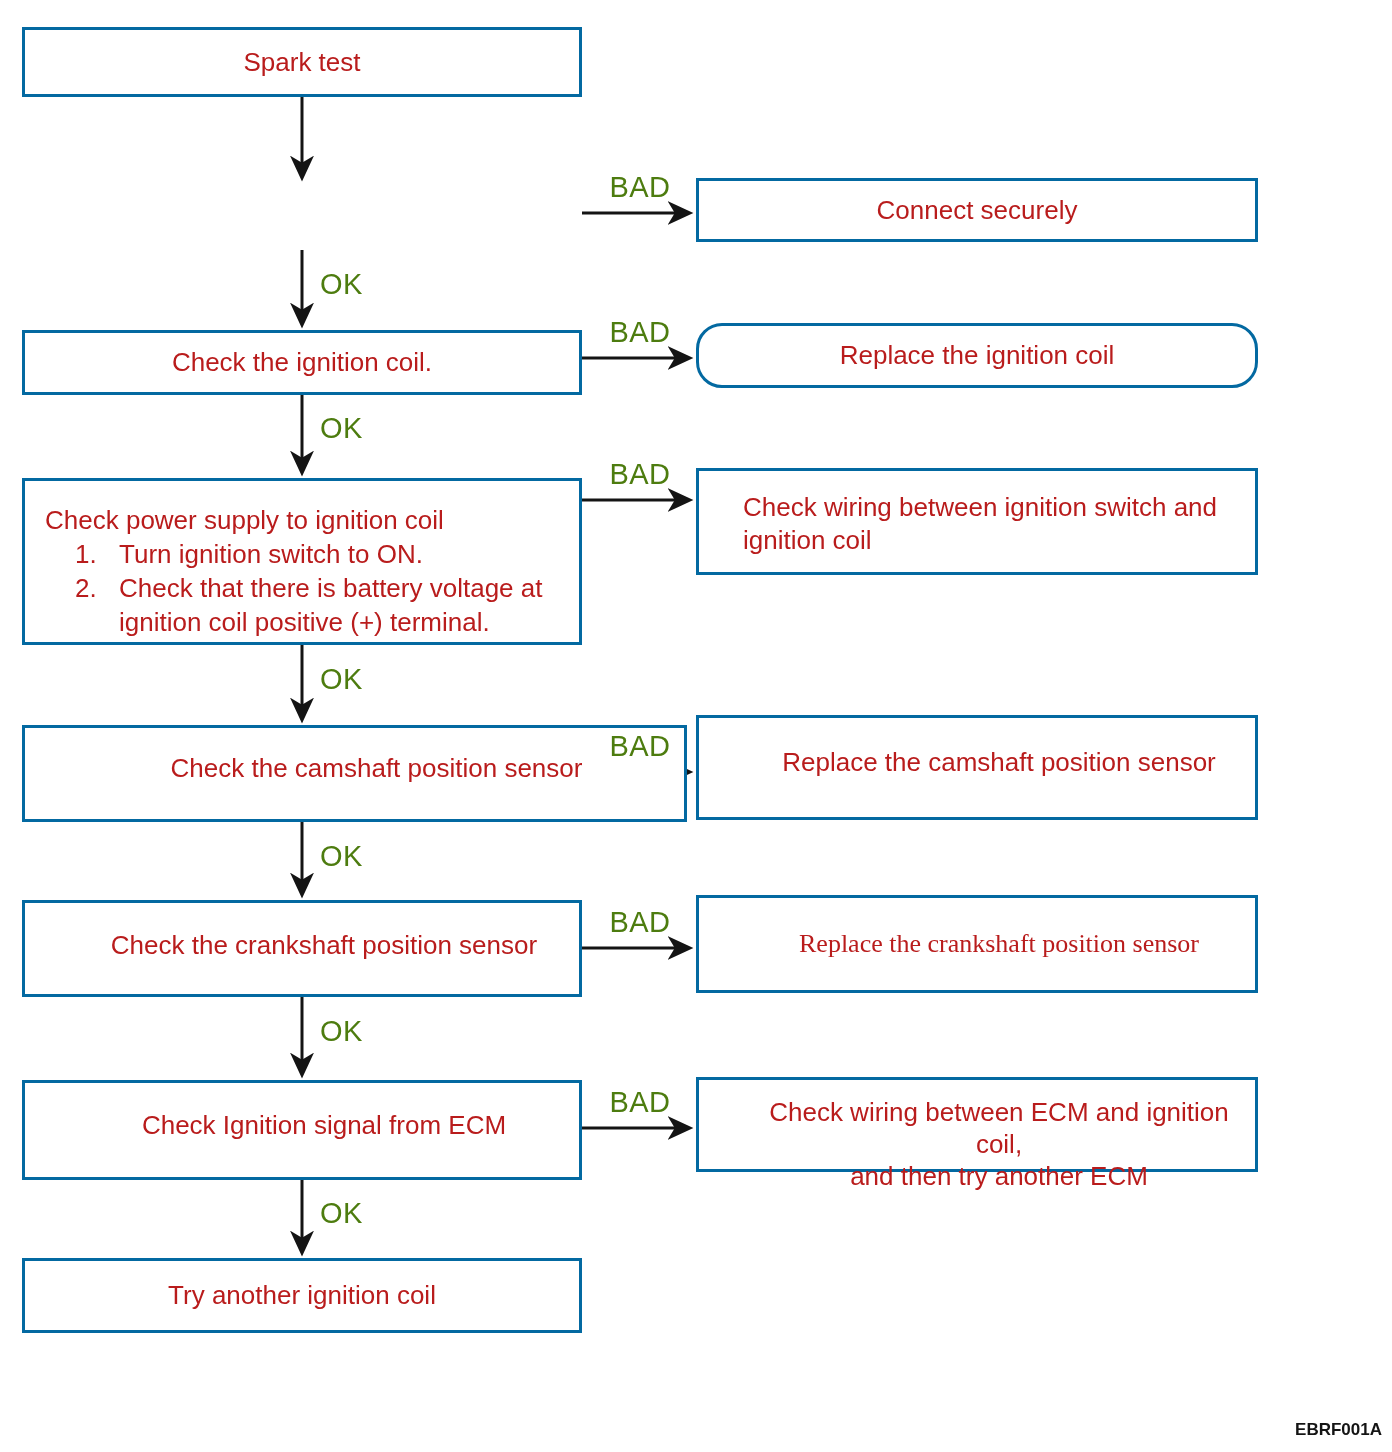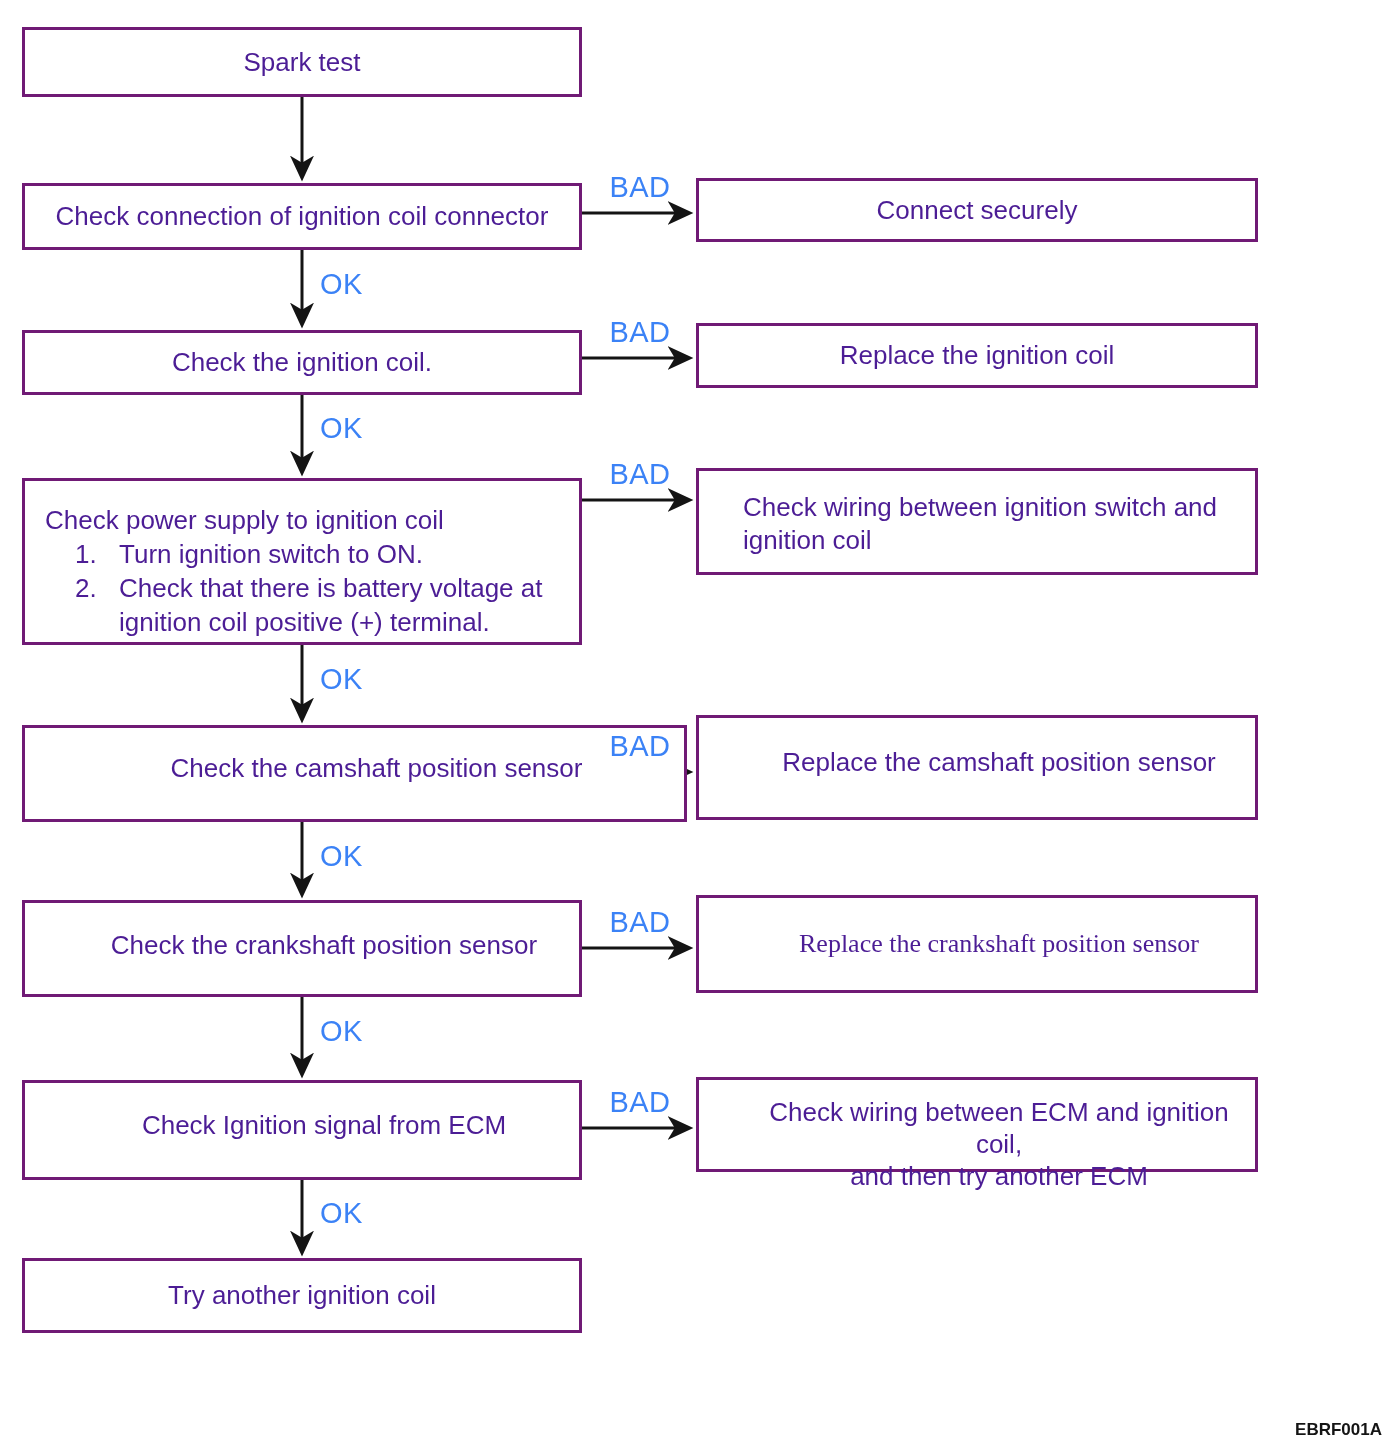--- a/index.html
+++ b/index.html
@@ -13,28 +13,28 @@
     position: relative;
     width: 1392px;
     height: 1452px;
     background: #ffffff;
     overflow: hidden;
   }
   .node {
     position: absolute;
     box-sizing: border-box;
     background: #fff;
-    border: 3px solid #701a75;
+    border: 3px solid #0369a1;
     display: flex;
     align-items: center;
     justify-content: center;
     text-align: center;
     font-size: 26px;
     line-height: 1.25;
-    color: #4c1d95;
+    color: #b91c1c;
   }
   .node.top-align {
     align-items: flex-start;
     padding-left: 44px;
   }
   .node.left-text {
     justify-content: flex-start;
     text-align: left;
   }
   .prewrap { white-space: pre-line; }
@@ -44,36 +44,36 @@
   .b-coil       { left: 22px;  top: 330px;  width: 560px; height: 65px;  }
   .b-power      { left: 22px;  top: 478px;  width: 560px; height: 167px;
                   display: block; text-align: left; padding: 22px 10px 0 20px;
                   line-height: 34px; }
   .b-cam        { left: 22px;  top: 725px;  width: 665px; height: 97px;  padding-top: 24px; }
   .b-crank      { left: 22px;  top: 900px;  width: 560px; height: 97px;  padding-top: 26px; }
   .b-ecm        { left: 22px;  top: 1080px; width: 560px; height: 100px; padding-top: 26px; }
   .b-try        { left: 22px;  top: 1258px; width: 560px; height: 75px;  }
   
   .r-connect    { left: 696px; top: 178px;  width: 562px; height: 64px;  }
-  .r-replcoil   { left: 696px; top: 323px;  width: 562px; height: 65px;  }
+  .r-replcoil   { left: 696px; top: 323px;  width: 562px; height: 65px; border-radius: 26px;  }
   .r-wireswitch { left: 696px; top: 468px;  width: 562px; height: 107px;
                   padding: 20px 14px 0 36px; }
   .r-replcam    { left: 696px; top: 715px;  width: 562px; height: 105px; padding-top: 28px; justify-content: center; }
   .r-replcrank  { left: 696px; top: 895px;  width: 562px; height: 98px;  padding-top: 30px; font-family: Liberation Serif, serif; }
   .r-wireecm    { left: 696px; top: 1077px; width: 562px; height: 95px;  padding-top: 16px;
                   line-height: 32px; }
   
   .step { display: flex; margin-left: 30px; }
   .step-no { width: 44px; flex: 0 0 44px; }
   .step-text { flex: 1; }
   
   .lbl {
     position: absolute;
     font-size: 29px;
-    color: #3b82f6;
+    color: #4d7c0f;
     letter-spacing: 0.5px;
   }
   .lbl-ok  { left: 320px; }
   .lbl-bad { left: 600px; width: 80px; text-align: center; }
   .ok-1 { top: 268px;  }
   .ok-2 { top: 412px;  }
   .ok-3 { top: 663px;  }
   .ok-4 { top: 840px;  }
   .ok-5 { top: 1015px; }
   .ok-6 { top: 1197px; }
@@ -126,23 +126,20 @@
     <line x1="582" y1="500" x2="688" y2="500" stroke="#141414" stroke-width="3" marker-end="url(#ah)"></line>
     <line x1="582" y1="772" x2="688" y2="772" stroke="#141414" stroke-width="3" marker-end="url(#ah)"></line>
     <line x1="582" y1="948" x2="688" y2="948" stroke="#141414" stroke-width="3" marker-end="url(#ah)"></line>
     <line x1="582" y1="1128" x2="688" y2="1128" stroke="#141414" stroke-width="3" marker-end="url(#ah)"></line>
   </svg>
 
   <div class="node b-spark">
     <span>Spark test</span>
   </div>
 
-  <div class="node b-conn">
-    <span>Check connection of ignition coil connector</span>
-  </div>
 
   <div class="node b-coil">
     <span>Check the ignition coil.</span>
   </div>
 
   <div class="node b-power">
     <div>Check power supply to ignition coil</div>
     <div class="step">
       <span class="step-no">1.</span>
       <span class="step-text">Turn ignition switch to ON.</span>

